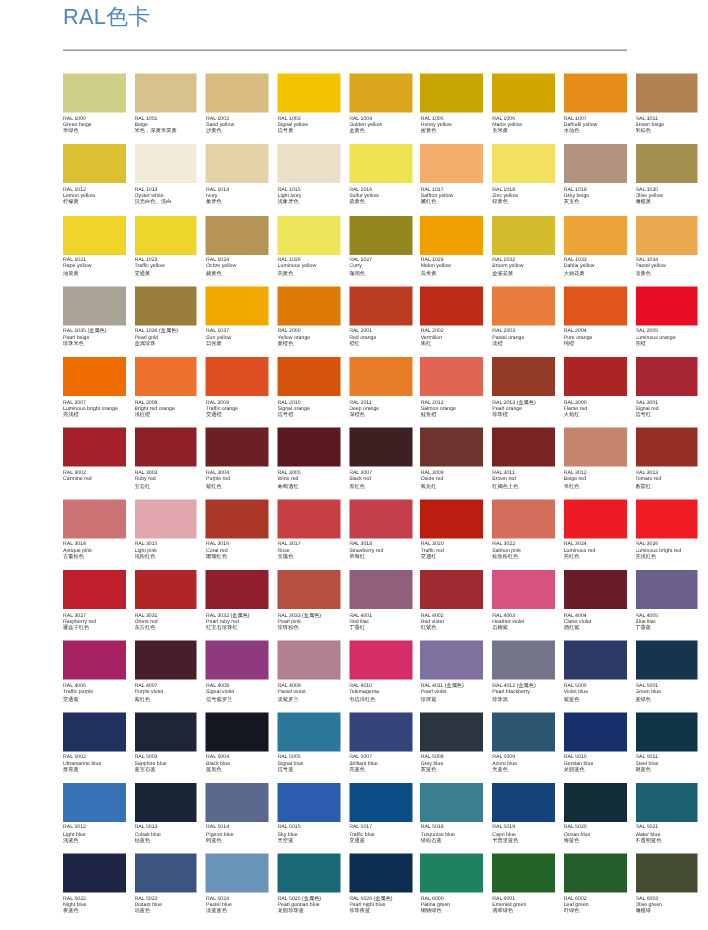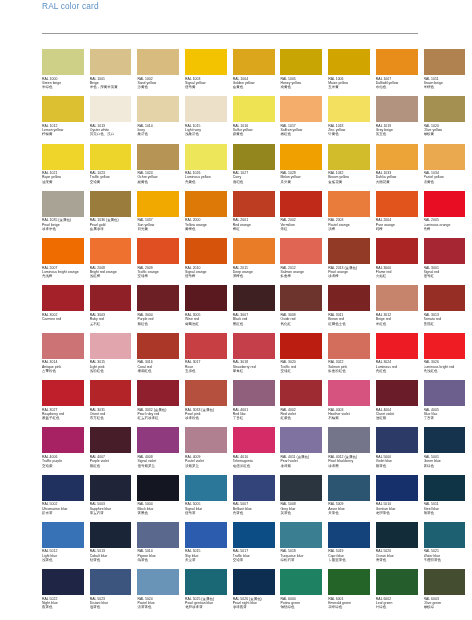--- a/index.html
+++ b/index.html
@@ -91,21 +91,21 @@
     font-family: "DejaVu Sans", "Liberation Sans", sans-serif;
     font-size: 3.5px;
   }
 </style>
 </head>
 <body>
 
 <div class="page">
 
   <div class="header">
-    <div class="subtitle">RAL color card</div>
+    <div class="title">RAL色卡</div>
   </div>
   <div class="rule"></div>
 
   <div class="grid">
       <div class="cell">
         <div class="swatch" style="background: rgb(205, 208, 134);"></div>
         <div class="meta">
           <span class="code">RAL 1000</span>
           <span class="en">Green beige</span>
           <span class="cn">米绿色</span>

